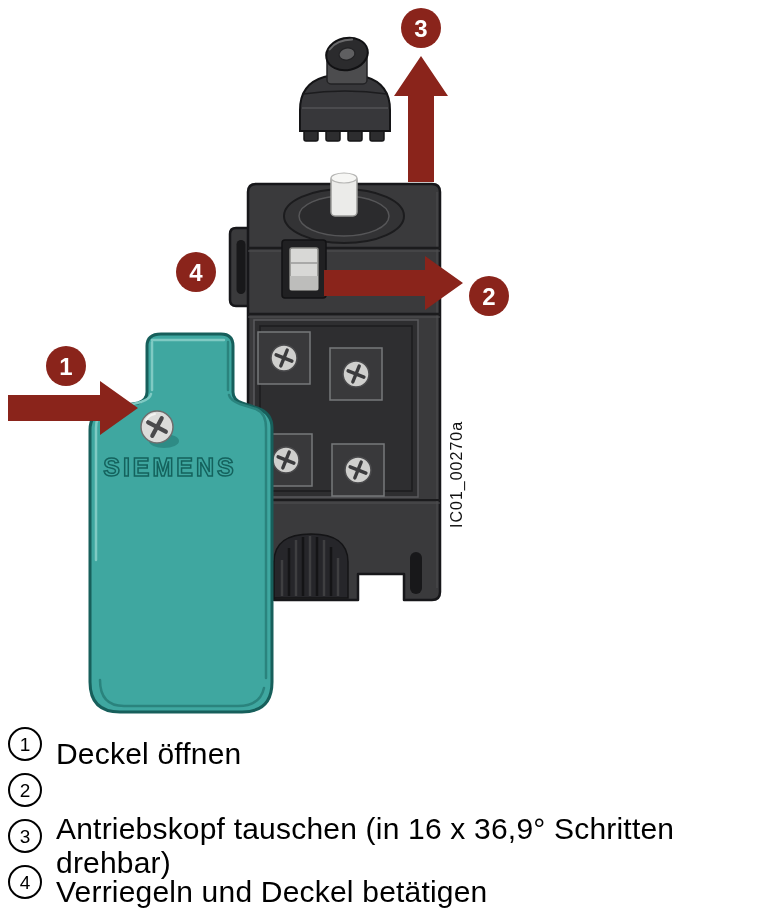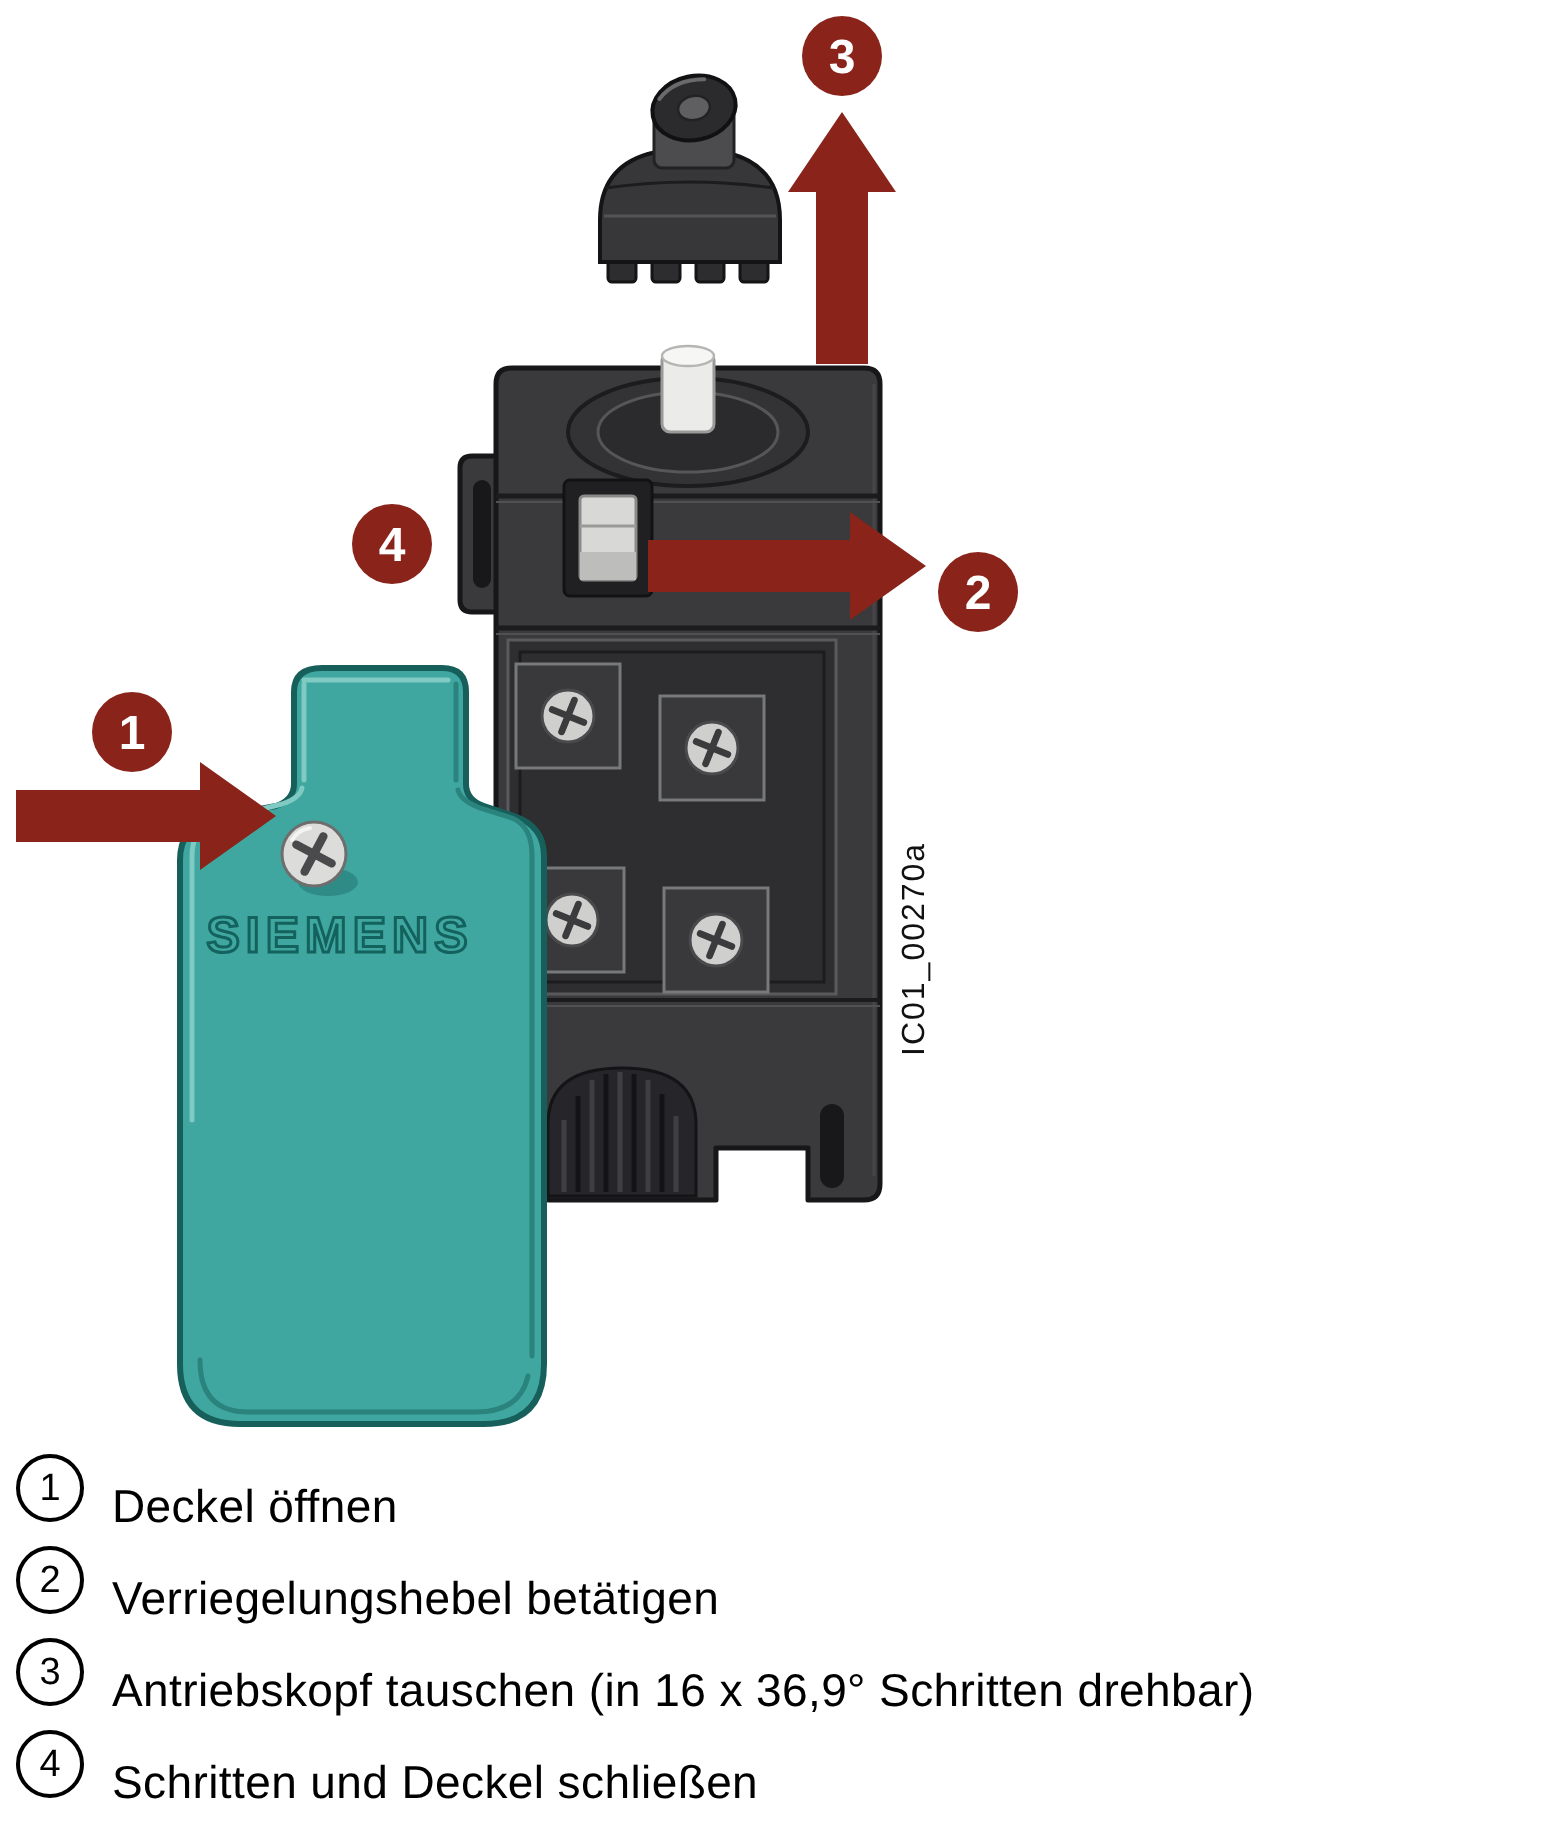--- a/index.html
+++ b/index.html
@@ -3,21 +3,21 @@
 <meta charset="utf-8">
 <style>
   html,body{margin:0;padding:0;background:#fff;}
   body{width:778px;height:915px;font-family:"Liberation Sans",sans-serif;color:#000;overflow:hidden;}
   .stage{width:778px;height:915px;position:relative;}
   svg{display:block;}
   .legend{padding:8px 0 0 8px;}
   .legend-row{display:flex;align-items:center;height:32px;margin-bottom:14px;}
   .legend-num{flex:0 0 auto;width:30px;height:30px;border:2px solid #000;border-radius:50%;
     display:inline-flex;align-items:center;justify-content:center;font-size:19px;line-height:1;}
-  .legend-text{margin-left:14px;font-size:23px;letter-spacing:0.2px;margin-top:19px;}
+  .legend-text{margin-left:14px;font-size:30px;letter-spacing:0.2px;margin-top:19px;}
 </style>
 </head>
 <body>
 
 <div class="stage">
 
 <svg width="778" height="720" viewBox="0 0 778 720">
   <defs>
     <g id="screw-glyph">
       <circle r="13" fill="#cfcfcd" stroke="#4a4a4c" stroke-width="1.5"></circle>
@@ -156,25 +156,24 @@
   <text transform="translate(462,528) rotate(-90)" font-family="Liberation Sans, sans-serif" font-size="16" letter-spacing="1" fill="#111">IC01_00270a</text>
 </svg>
 
 <div class="legend">
   <div class="legend-row">
     <span class="legend-num">1</span>
     <span class="legend-text">Deckel öffnen</span>
   </div>
   <div class="legend-row">
     <span class="legend-num">2</span>
-    <span class="legend-text">Verriegelungshebel betätigen</span>
   </div>
   <div class="legend-row">
     <span class="legend-num">3</span>
     <span class="legend-text">Antriebskopf tauschen (in 16 x 36,9° Schritten drehbar)</span>
   </div>
   <div class="legend-row">
     <span class="legend-num">4</span>
-    <span class="legend-text">Schritten und Deckel schließen</span>
+    <span class="legend-text">Verriegeln und Deckel betätigen</span>
   </div>
 </div>
 
 </div>
 
 </body></html>

